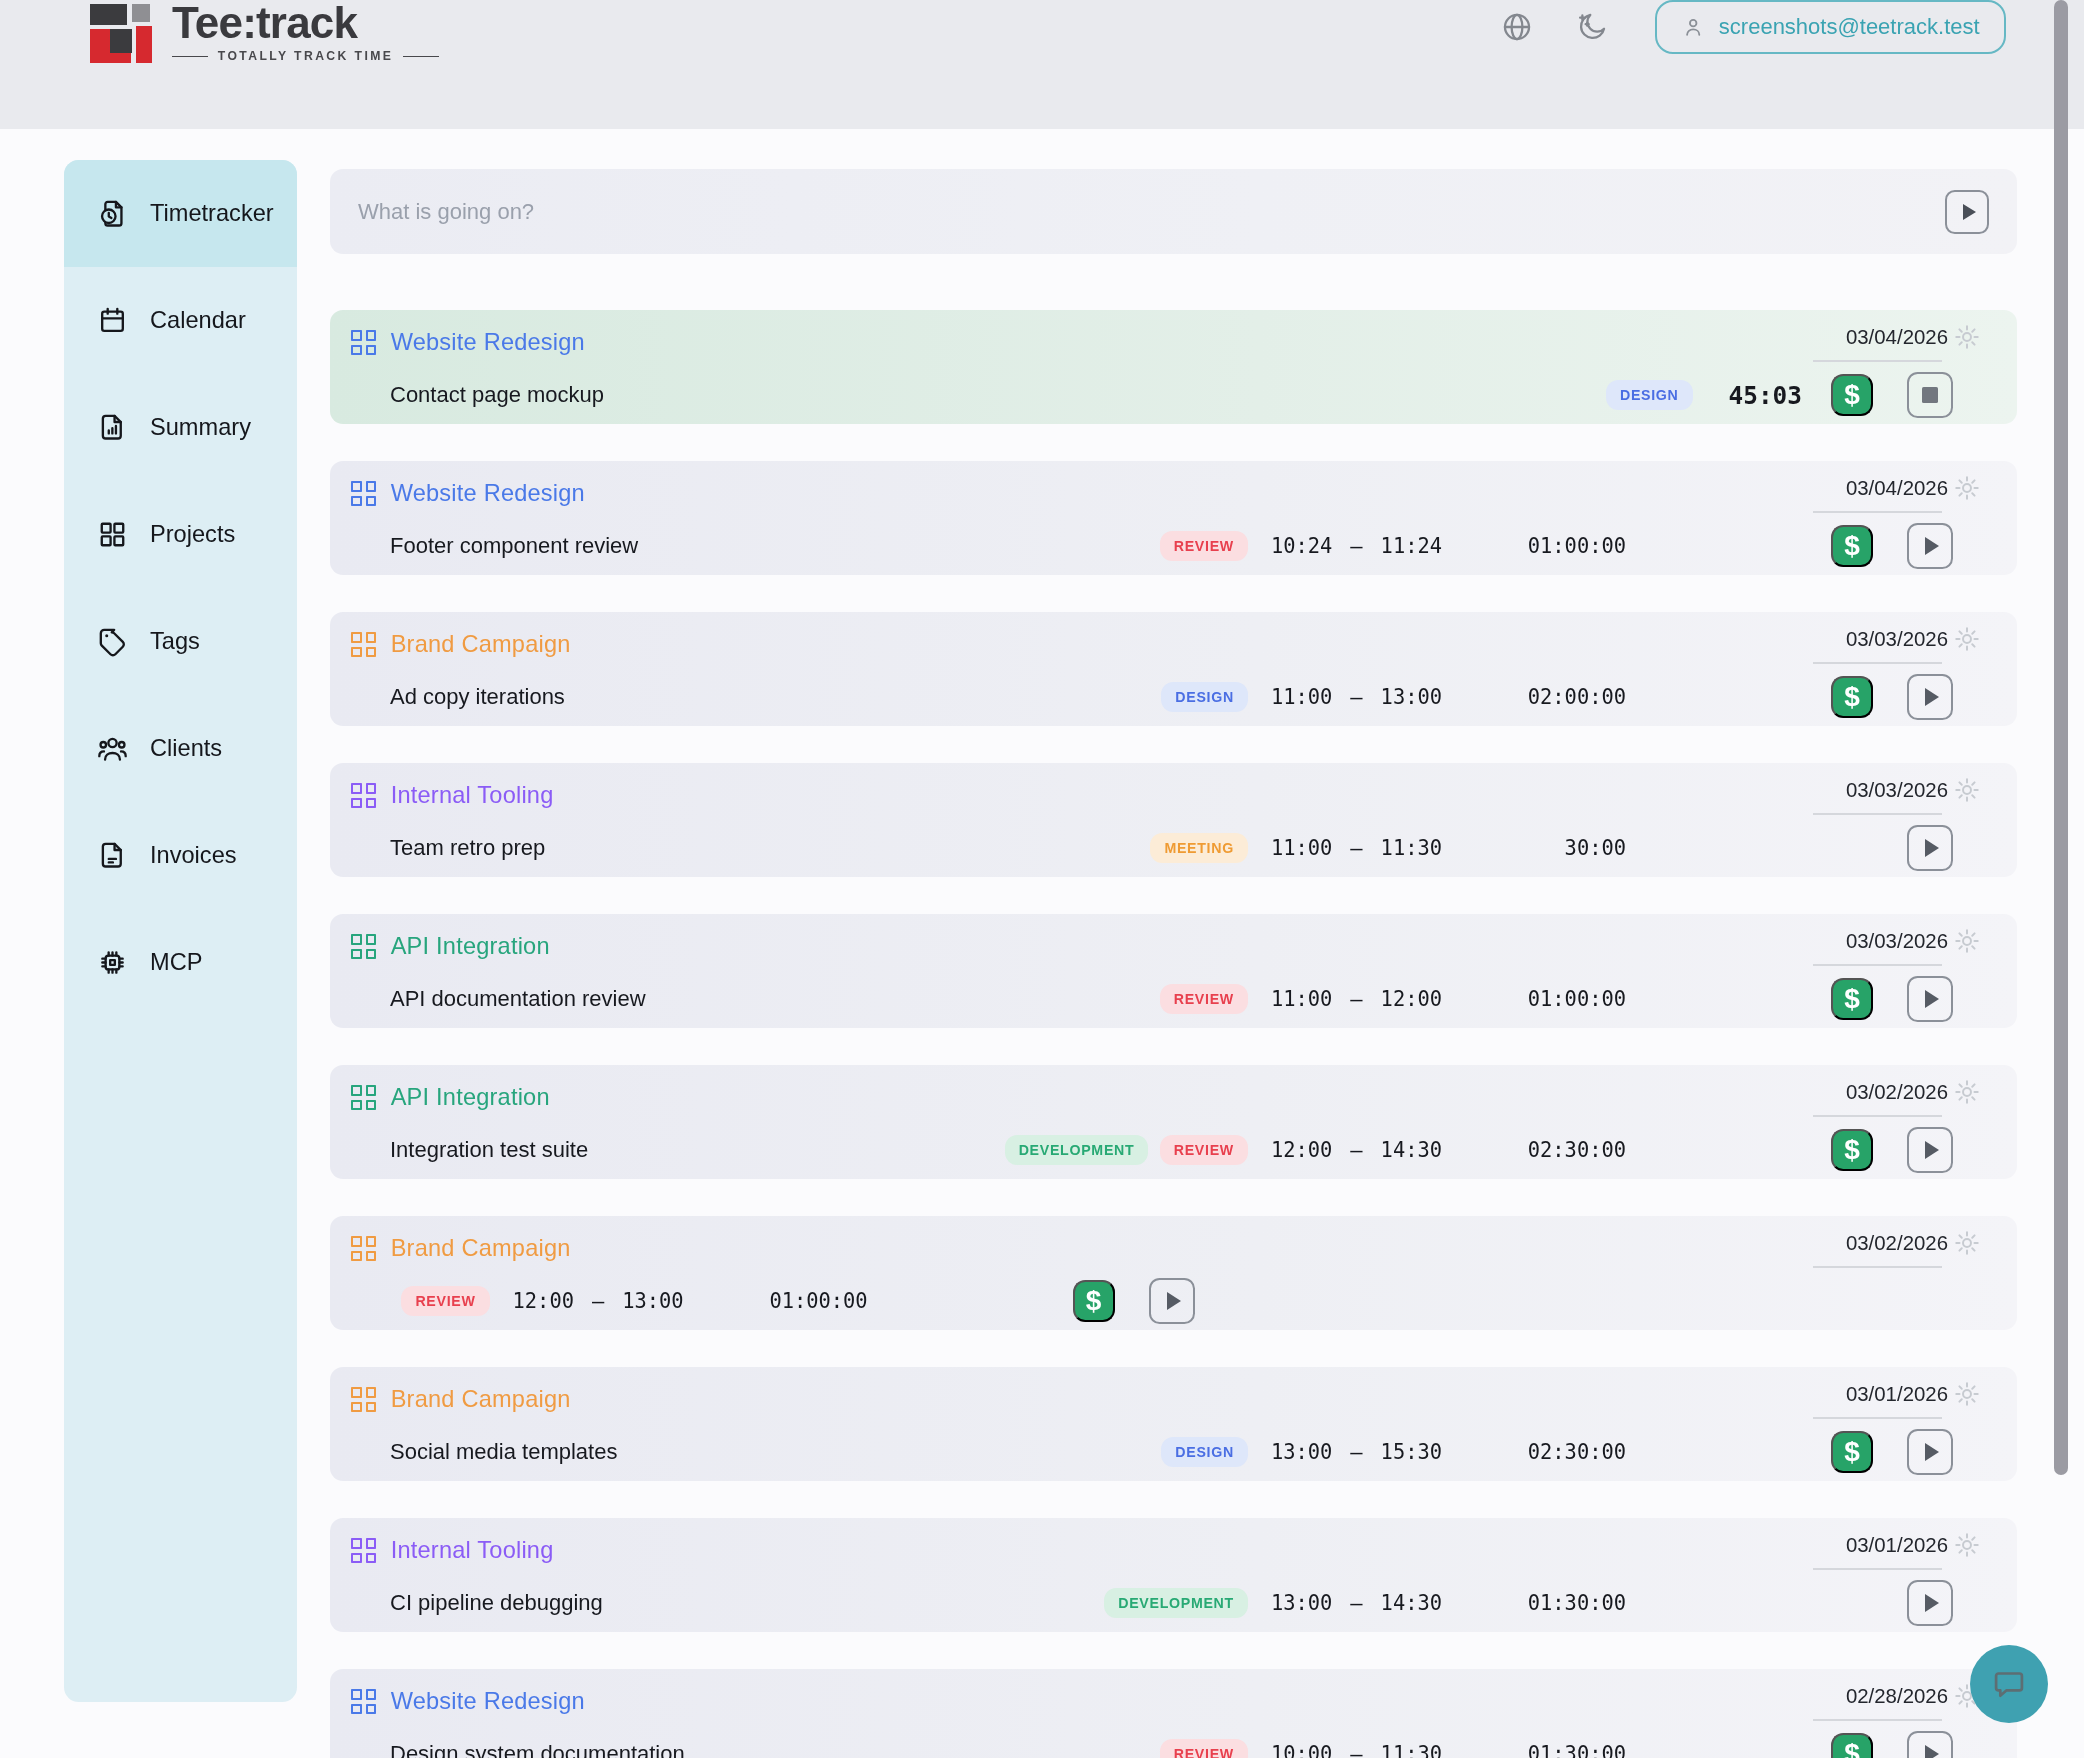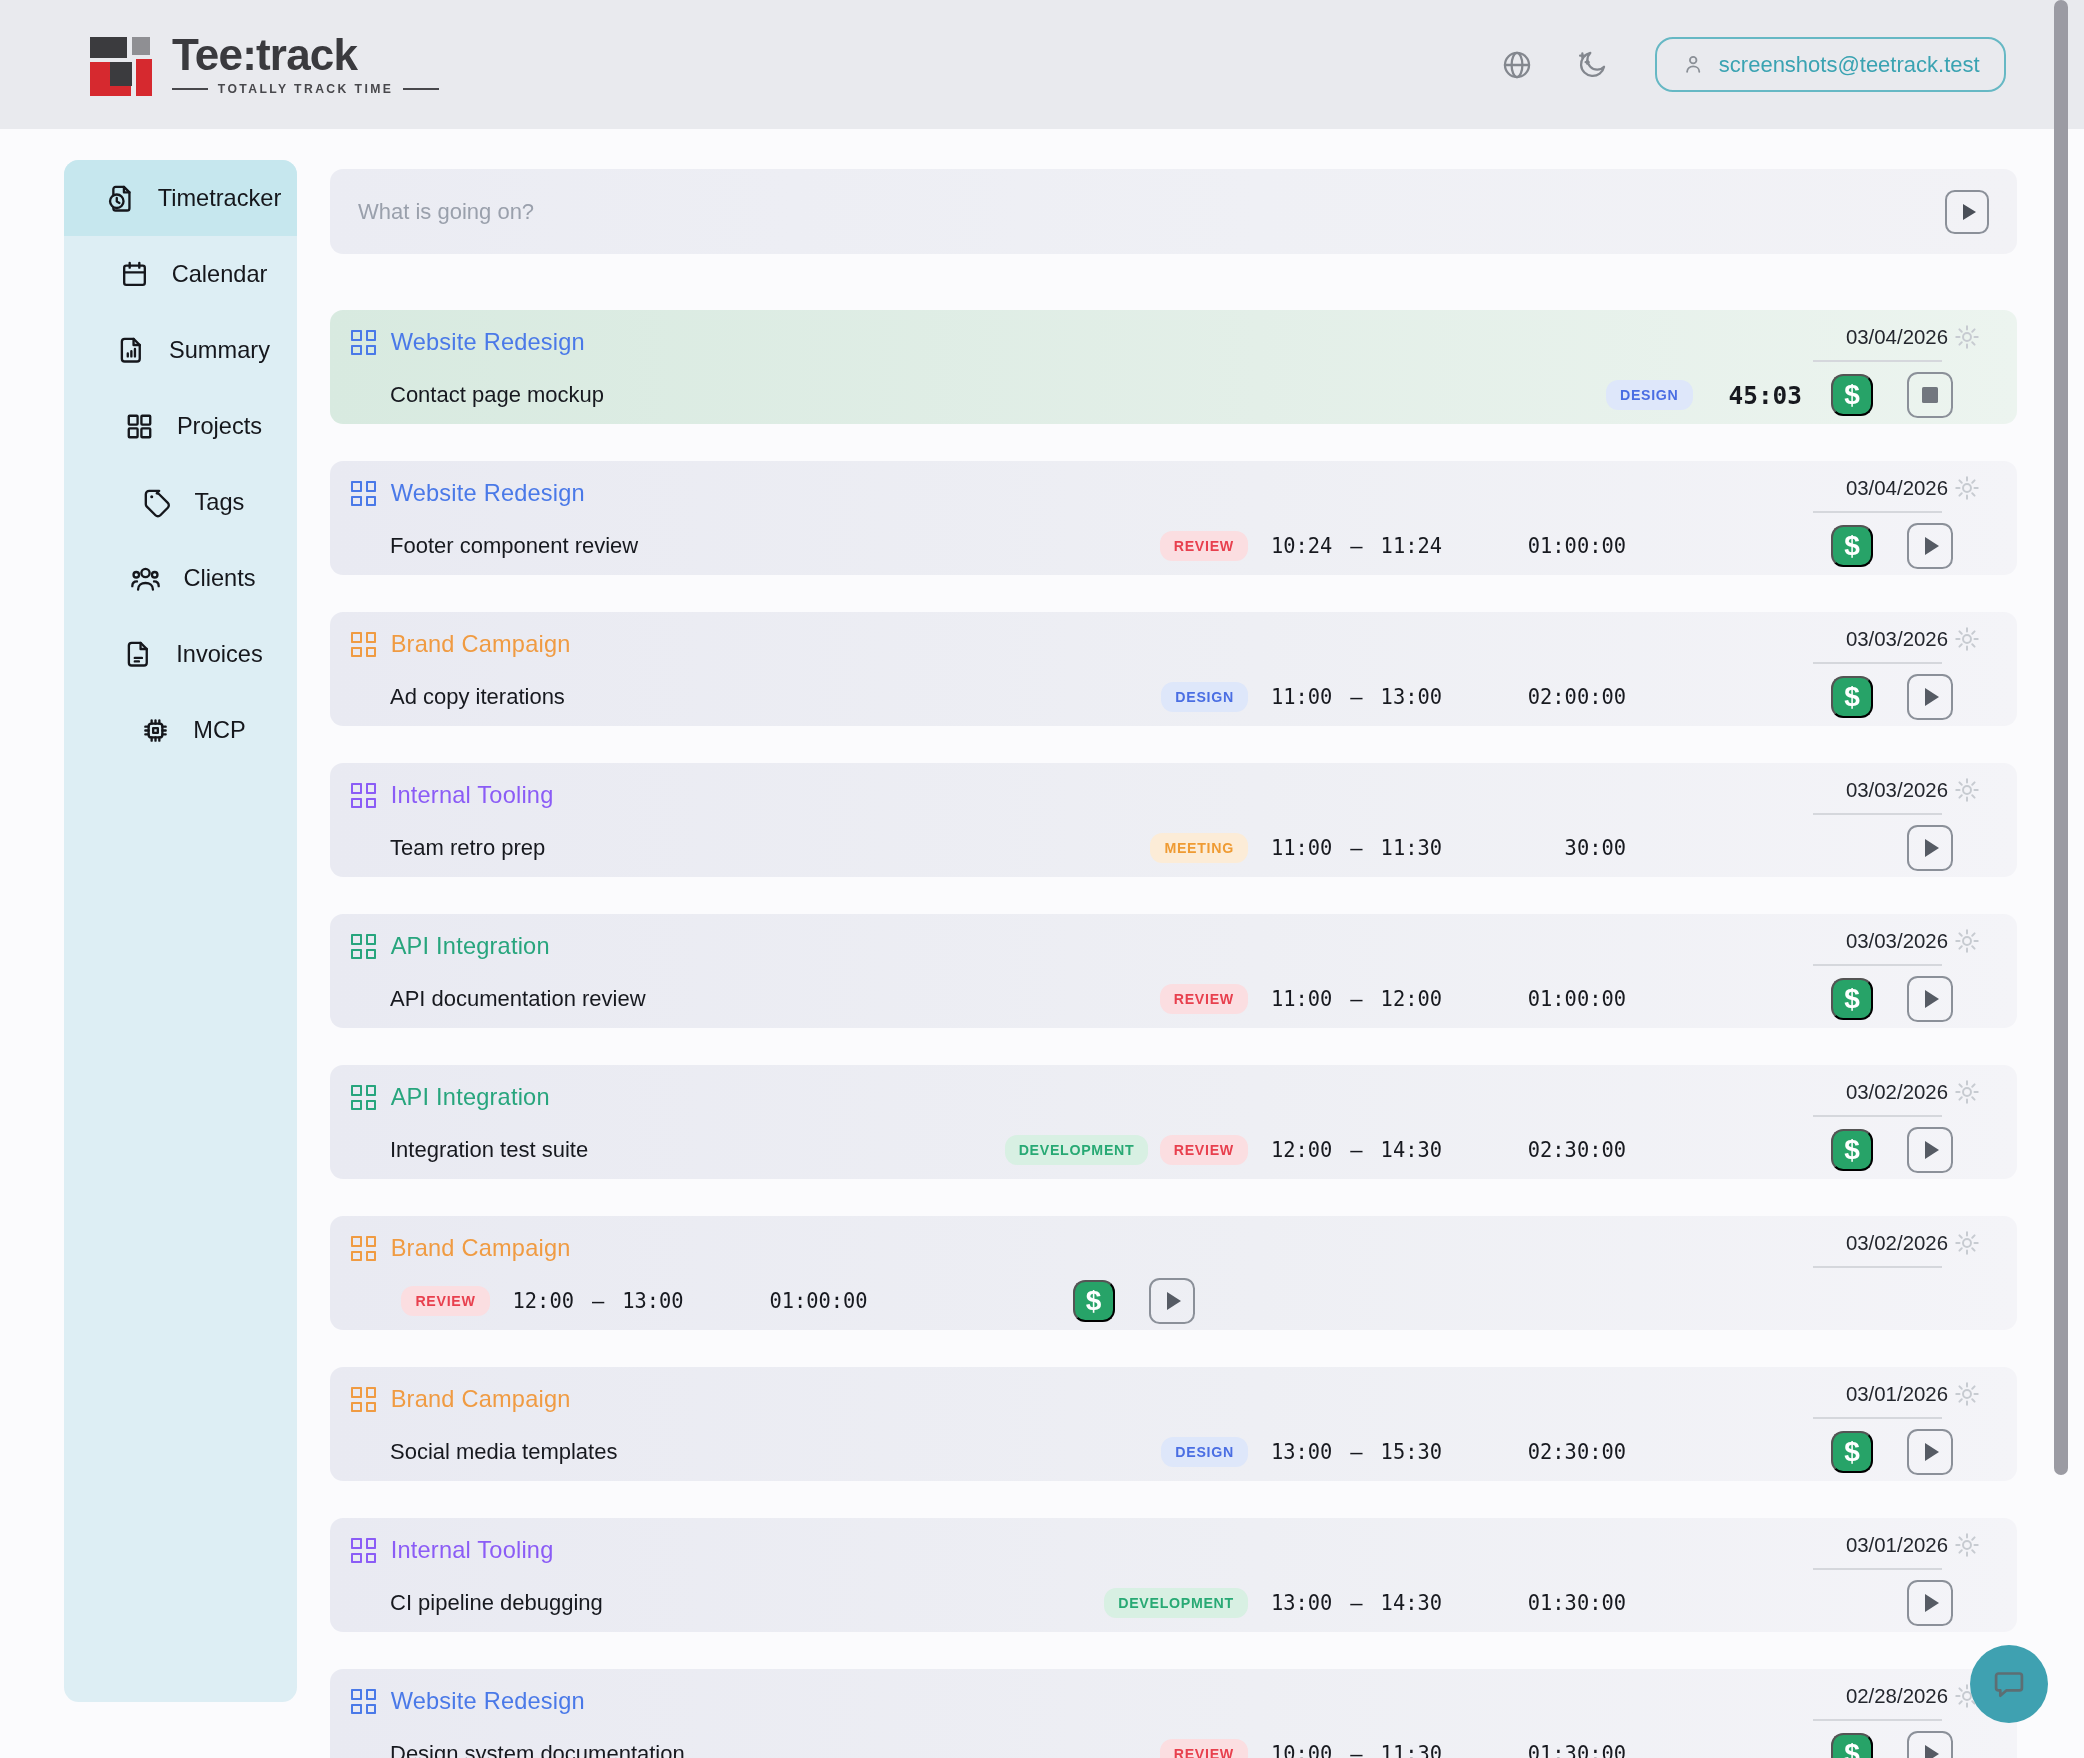--- a/index.html
+++ b/index.html
@@ -1,20 +1,20 @@
 <!DOCTYPE html>
 <html style="font-size:13px"><head>
 <meta charset="utf-8">
 <style>
   * { margin:0; padding:0; box-sizing:border-box; }
   html,body { width:2084px; height:1759px; overflow:hidden; background:#fbfbfd;
               font-family:"Liberation Sans", sans-serif; }
 
   
-  .header { height:129px; background:#e9eaee; display:flex; align-items:center;
+  .header { height:129px; background:#e9eaee; display:flex; align-items:flex-start;
             padding:0 78px 0 90px; }
   .logo { display:flex; align-items:center; gap:18px; }
   .logo-mark { position:relative; width:64px; height:64px; }
   .logo-mark div { position:absolute; }
   .lm-dark-top  { left:0;    top:4.1px;  width:37px; height:21px; background:#3b3b3e; }
   .lm-gray      { left:42px; top:4.1px;  width:18px; height:18px; background:#8f8f93; }
   .lm-red-left  { left:0;    top:29px; width:41px; height:34px; background:#d6292f; }
   .lm-dark-mid  { left:20.4px; top:29px; width:22px; height:24.4px; background:#3b3b3e; }
   .lm-red-right { left:46px; top:26px; width:15.5px; height:37px; background:#d6292f; }
   .logo-text { display:flex; flex-direction:column; }
@@ -26,22 +26,22 @@
   .header-right { margin-left:auto; display:flex; align-items:center; gap:41px; }
   .hicon { width:34px; height:34px; color:#83878e; cursor:pointer; }
   .user-chip { display:flex; align-items:center; gap:13px; padding:12.2px 24.4px;
                border:2px solid #66b8c4; border-radius:18px; color:#3aa3b2;
                font-size:22px; background:transparent; cursor:pointer; margin-left:4.9px; }
   .user-chip svg { width:24.4px; height:24.4px; color:#8b9097; }
 
   
   .sidebar { position:absolute; left:64px; top:160px; width:233px; height:1542px;
              background:#ddeef4; border-radius:14.7px; overflow:hidden; }
-  .side-item { height:76px; display:flex; align-items:center; gap:21px;
-               padding-left:24px; font-size:23.6px; color:#15171c; cursor:pointer;justify-content:center; }
+  .side-item { height:107px; display:flex; align-items:center; gap:21px;
+               padding-left:32px; font-size:23.6px; color:#15171c; cursor:pointer; }
   .side-item.active { background:#c6e7ee; }
   .side-item svg { width:33px; height:33px; flex:none; color:#15171c; }
 
   
   .main { position:absolute; left:330px; top:169px; width:1687px; }
 
   .tracker { height:85px; border-radius:13px; display:flex; align-items:center;
              padding:0 28px; background:linear-gradient(90deg,#ebecf3 0%,#eff0f5 55%,#f2f2f6 100%); }
   .tracker input { flex:1; background:transparent; border:none; outline:none;
                    font-size:22px; color:#2a2d34; font-family:"Liberation Sans",sans-serif; }

